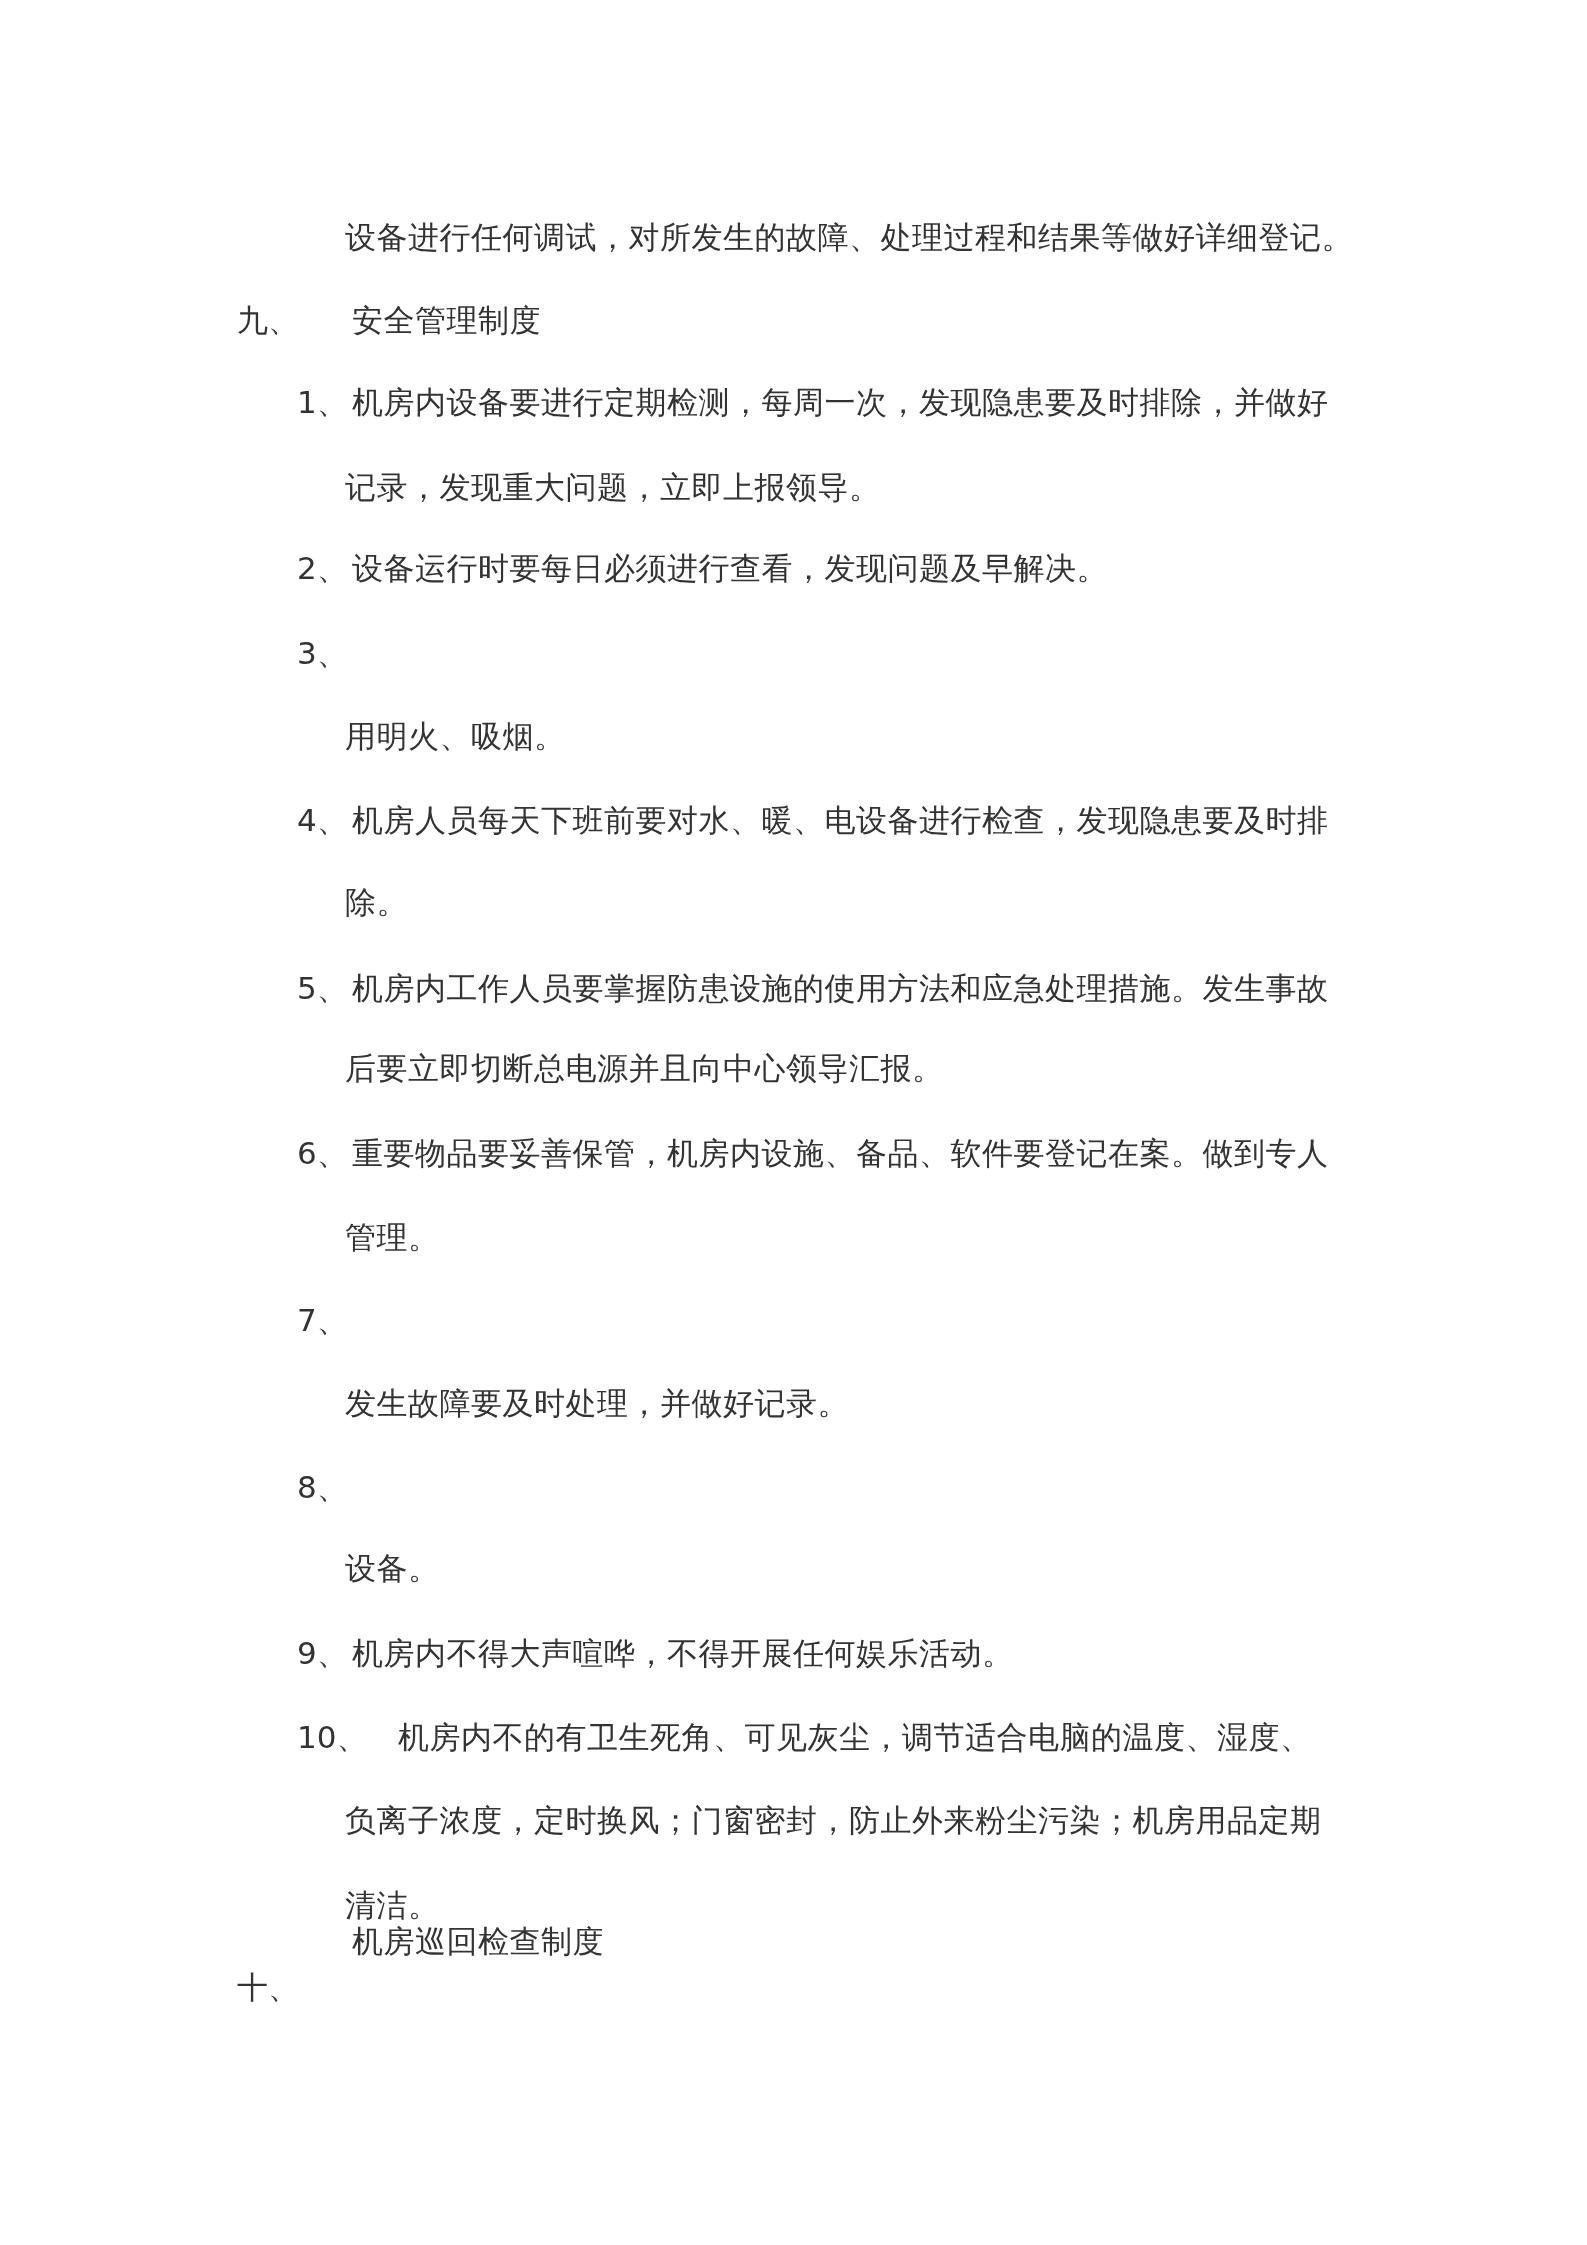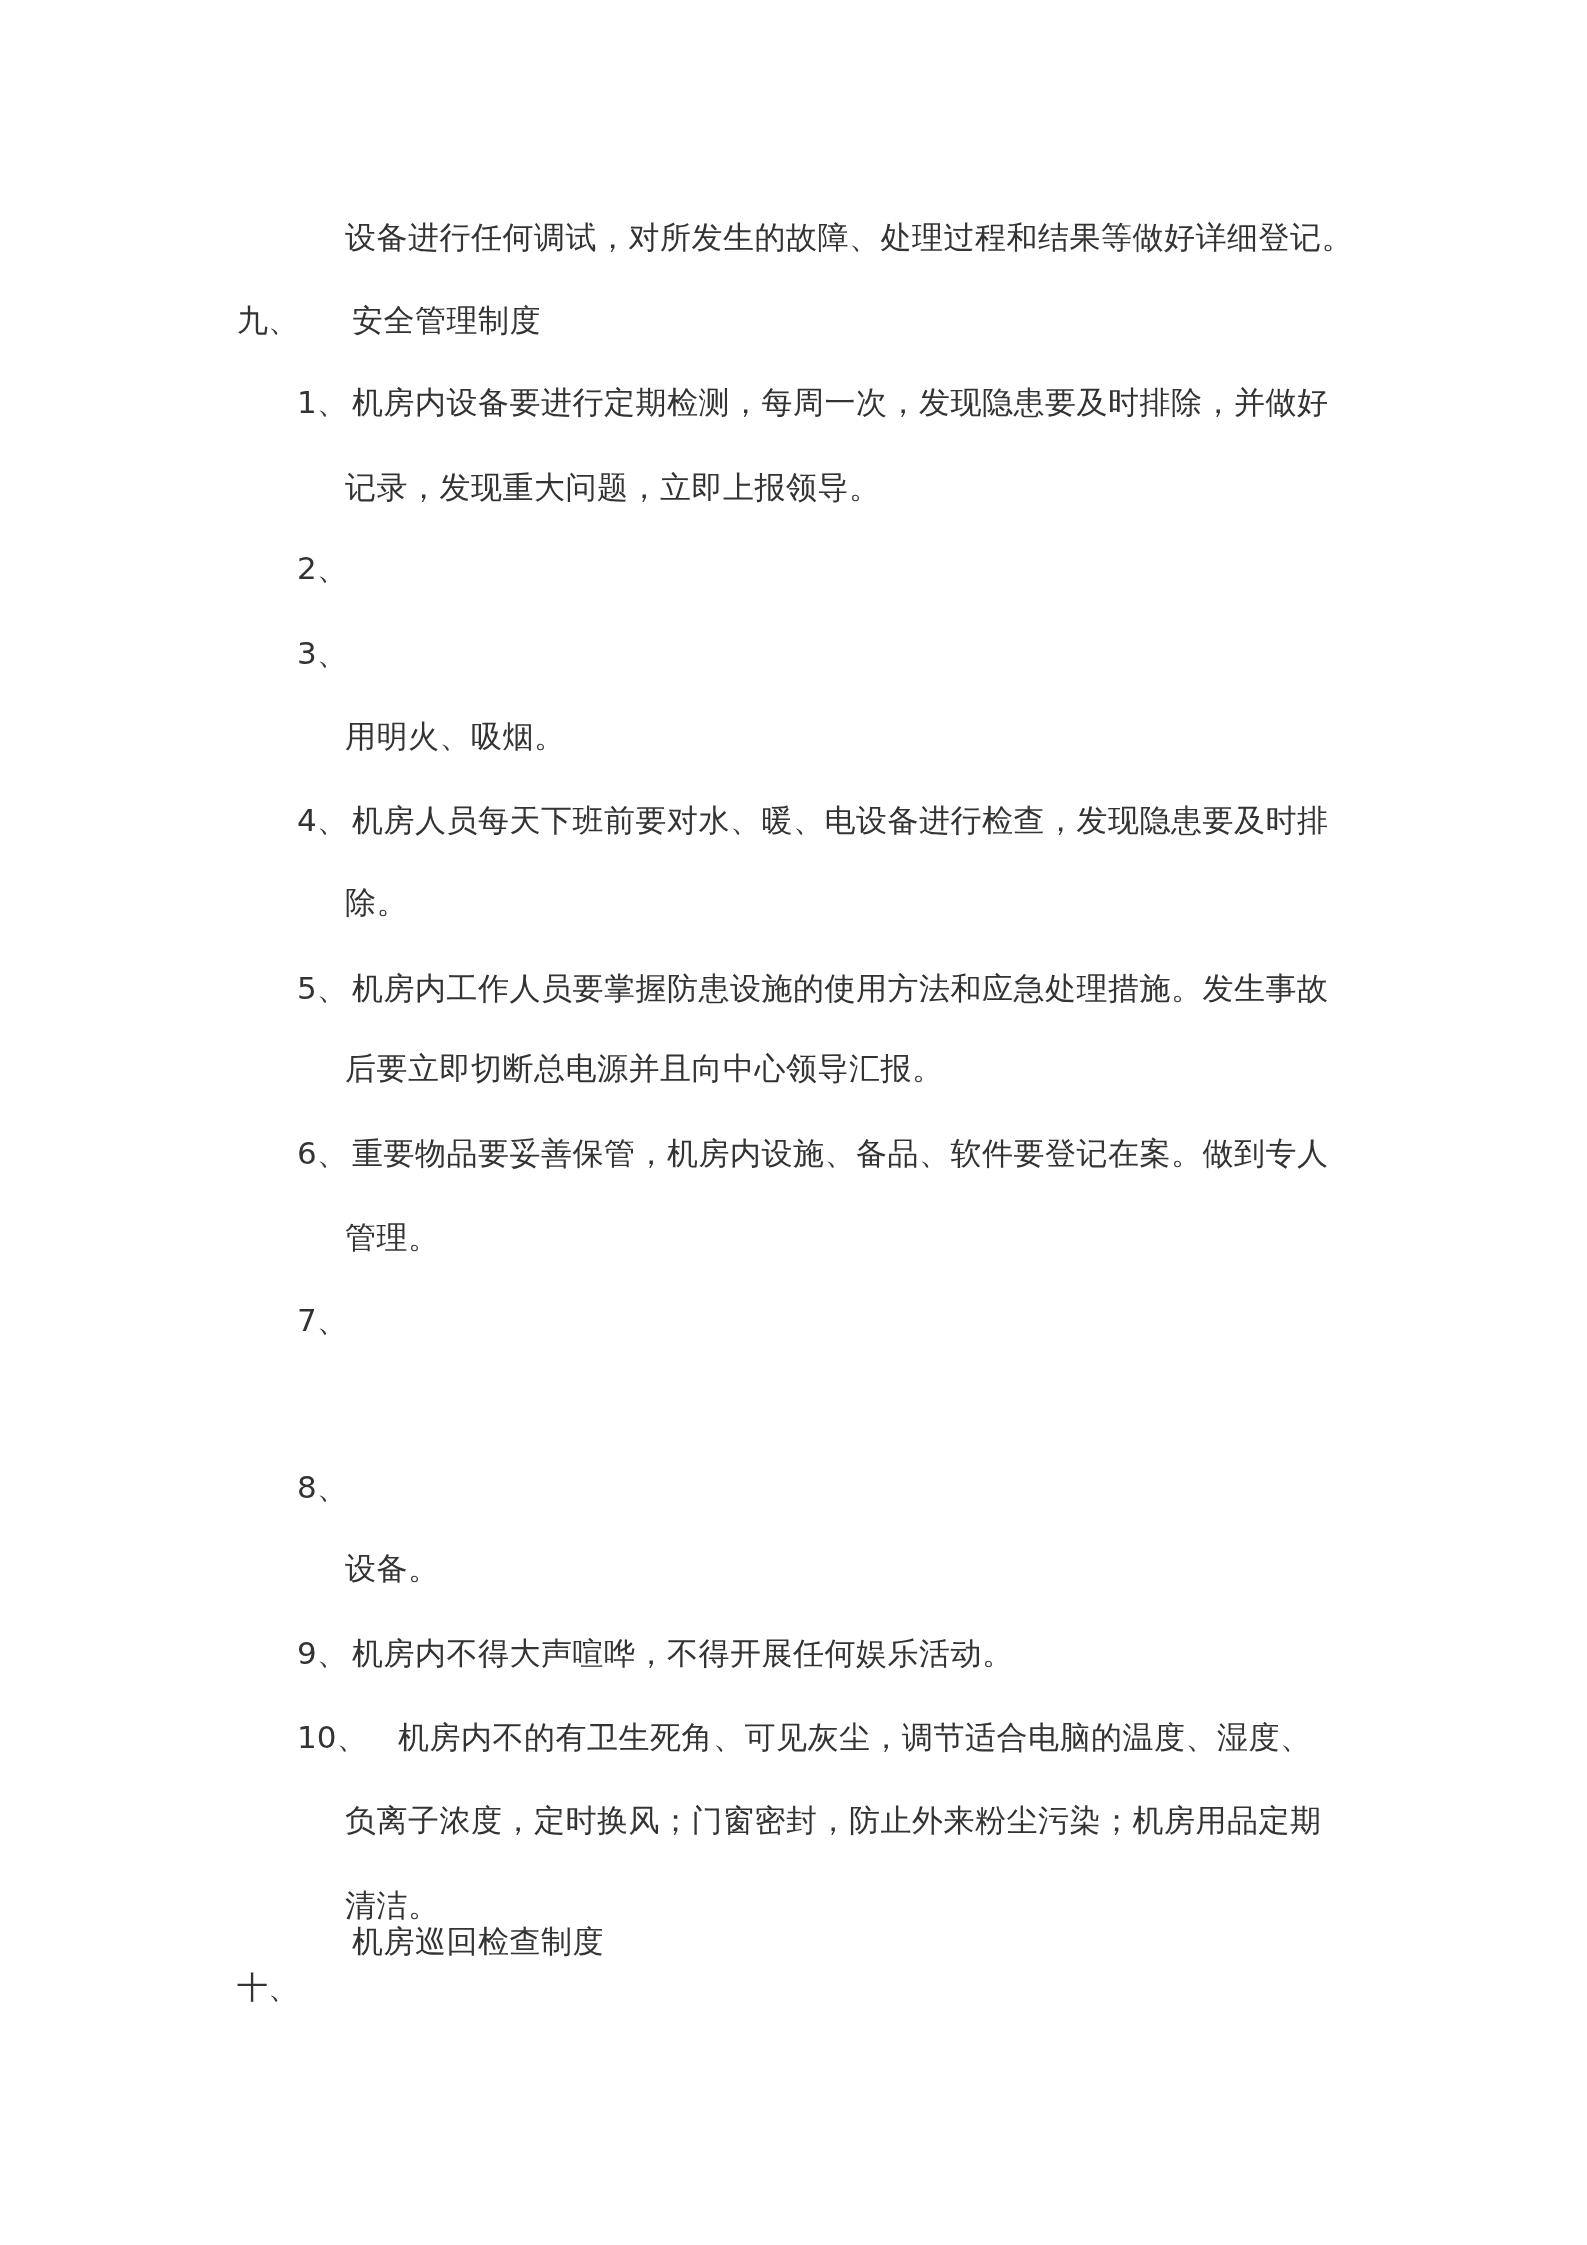--- a/index.html
+++ b/index.html
@@ -17,37 +17,39 @@
   <div class="line" style="left:345px; top:217px;">设备进行任何调试，对所发生的故障、处理过程和结果等做好详细登记。</div>
 
   <div class="num" style="left:237px; top:300px;">九、</div>
   <div class="line" style="left:352px; top:300px;">安全管理制度</div>
 
   <div class="num" style="left:297px; top:382px;">1、</div>
   <div class="line" style="left:352px; top:382px;">机房内设备要进行定期检测，每周一次，发现隐患要及时排除，并做好</div>
   <div class="line" style="left:345px; top:467px;">记录，发现重大问题，立即上报领导。</div>
 
   <div class="num" style="left:297px; top:548px;">2、</div>
+  <div class="line" style="left:352px; top:548px;">设备运行时要每日必须进行查看，发现问题及早解决。</div>
 
   <div class="num" style="left:297px; top:633px;">3、</div>
   <div class="line" style="left:345px; top:716px;">用明火、吸烟。</div>
 
   <div class="num" style="left:297px; top:800px;">4、</div>
   <div class="line" style="left:352px; top:800px;">机房人员每天下班前要对水、暖、电设备进行检查，发现隐患要及时排</div>
   <div class="line" style="left:345px; top:882px;">除。</div>
 
   <div class="num" style="left:297px; top:968px;">5、</div>
   <div class="line" style="left:352px; top:968px;">机房内工作人员要掌握防患设施的使用方法和应急处理措施。发生事故</div>
   <div class="line" style="left:345px; top:1048px;">后要立即切断总电源并且向中心领导汇报。</div>
 
   <div class="num" style="left:297px; top:1133px;">6、</div>
   <div class="line" style="left:352px; top:1133px;">重要物品要妥善保管，机房内设施、备品、软件要登记在案。做到专人</div>
   <div class="line" style="left:345px; top:1217px;">管理。</div>
 
   <div class="num" style="left:297px; top:1300px;">7、</div>
+  <div class="line" style="left:345px; top:1383px;">发生故障要及时处理，并做好记录。</div>
 
   <div class="num" style="left:297px; top:1467px;">8、</div>
   <div class="line" style="left:345px; top:1548px;">设备。</div>
 
   <div class="num" style="left:297px; top:1633px;">9、</div>
   <div class="line" style="left:352px; top:1633px;">机房内不得大声喧哗，不得开展任何娱乐活动。</div>
 
   <div class="num" style="left:297px; top:1717px;">10、</div>
   <div class="line" style="left:398px; top:1717px;">机房内不的有卫生死角、可见灰尘，调节适合电脑的温度、湿度、</div>
   <div class="line" style="left:345px; top:1800px;">负离子浓度，定时换风；门窗密封，防止外来粉尘污染；机房用品定期</div>

